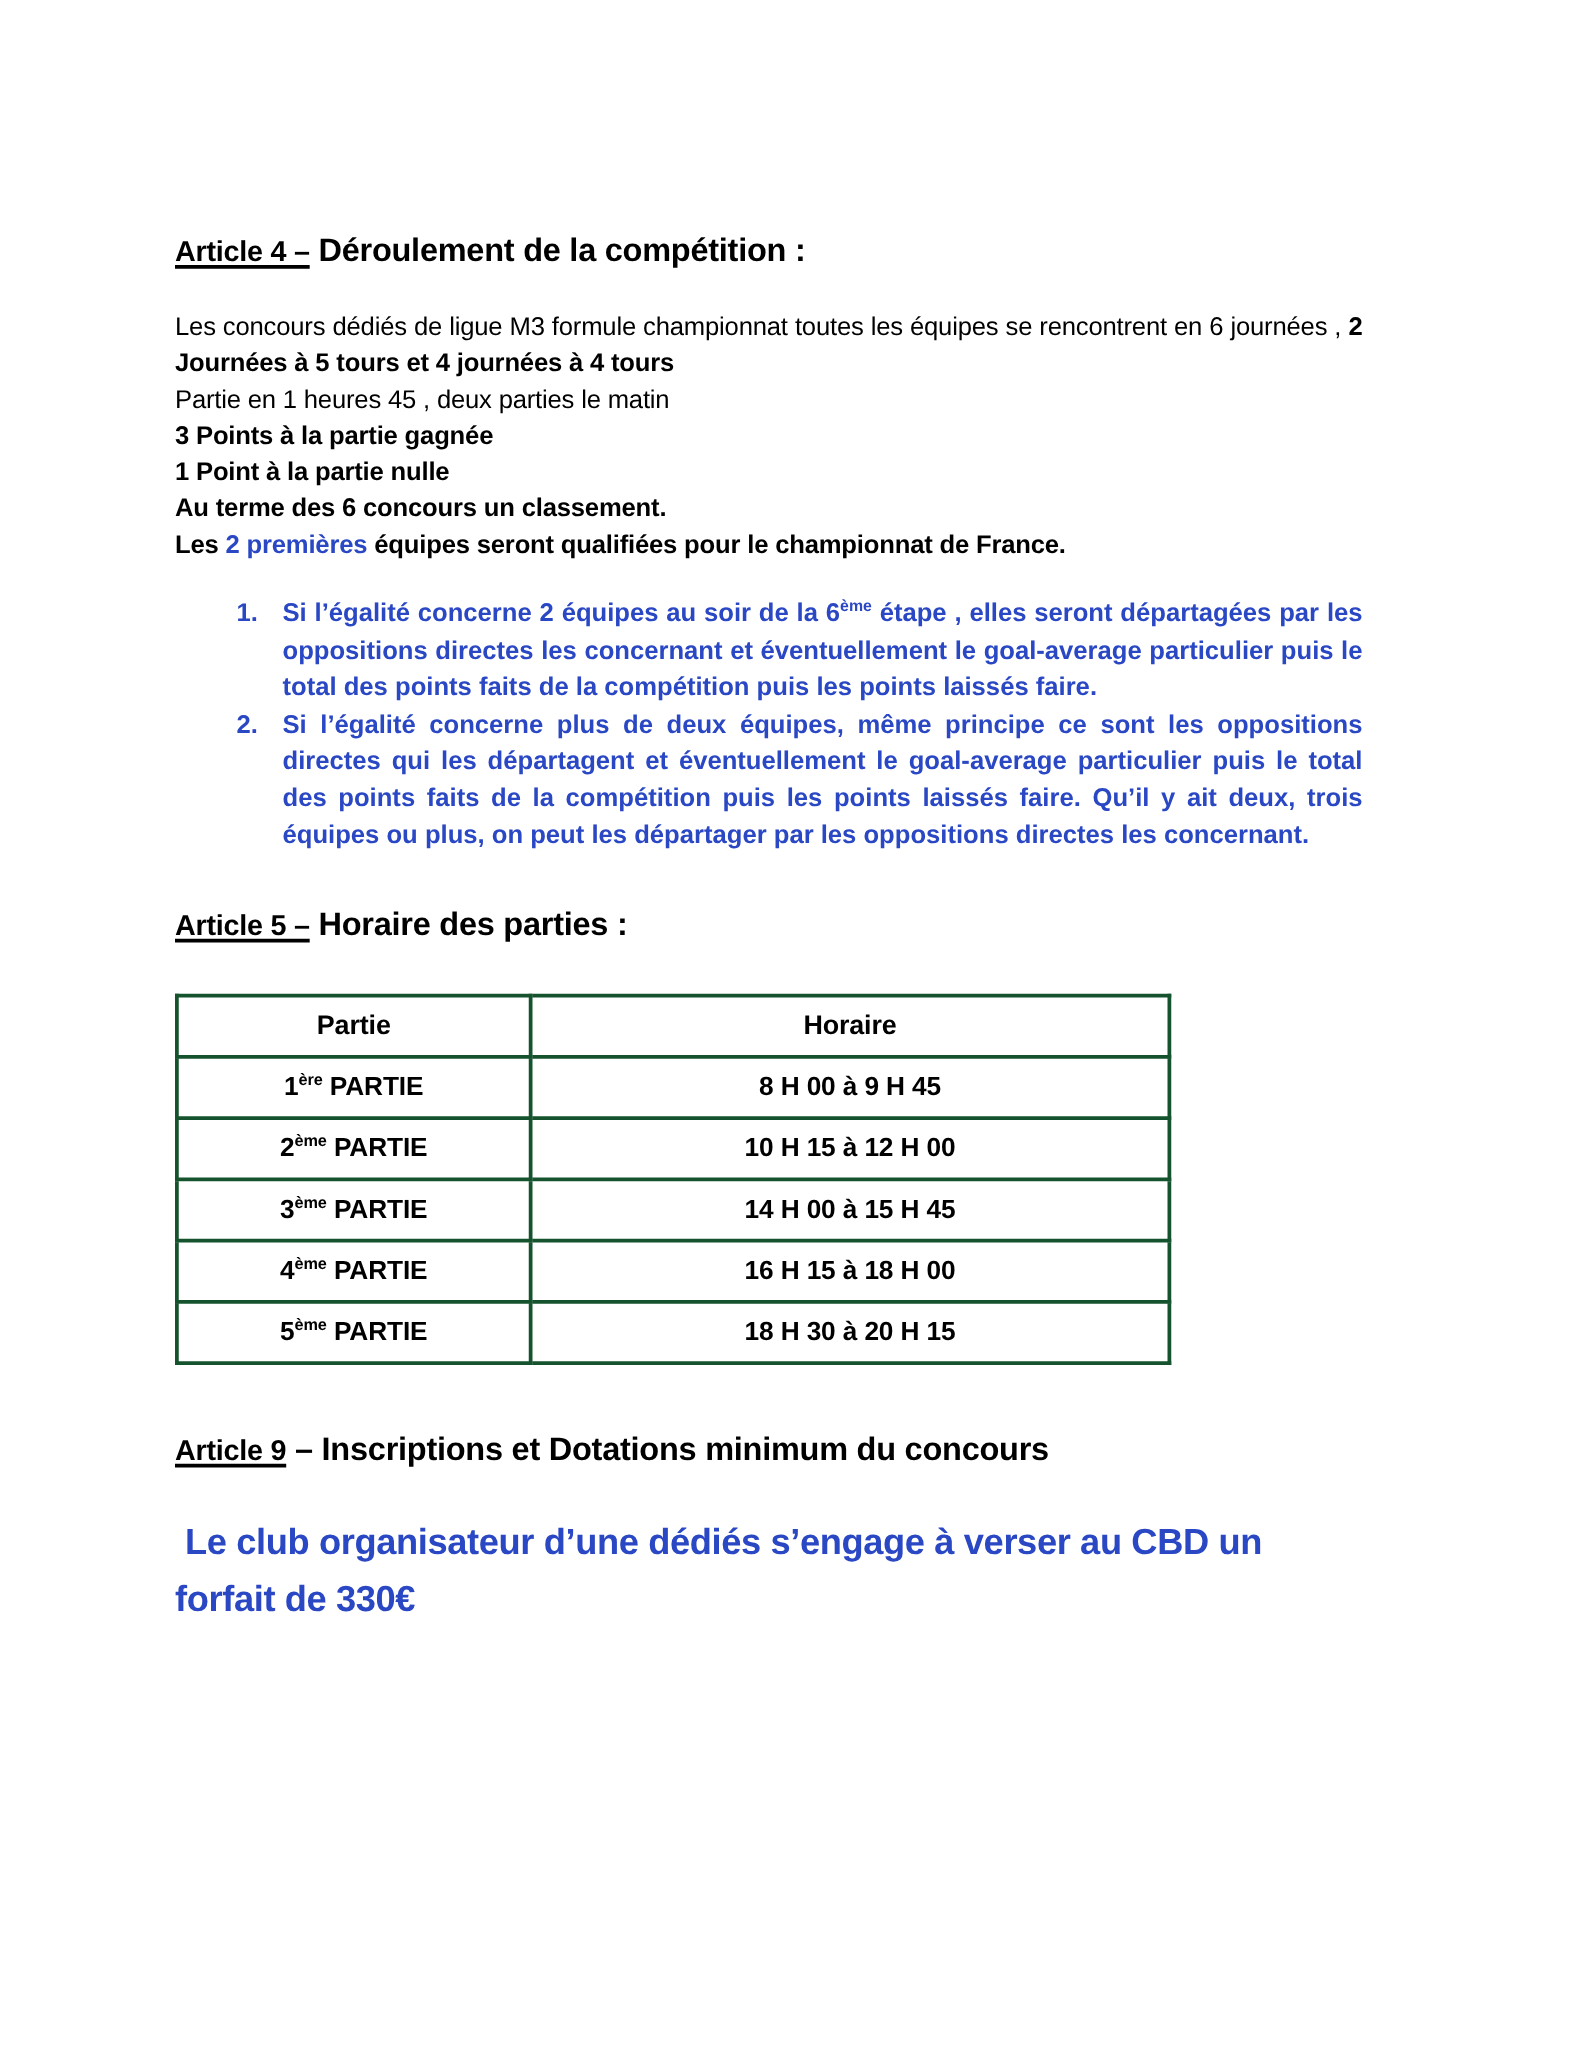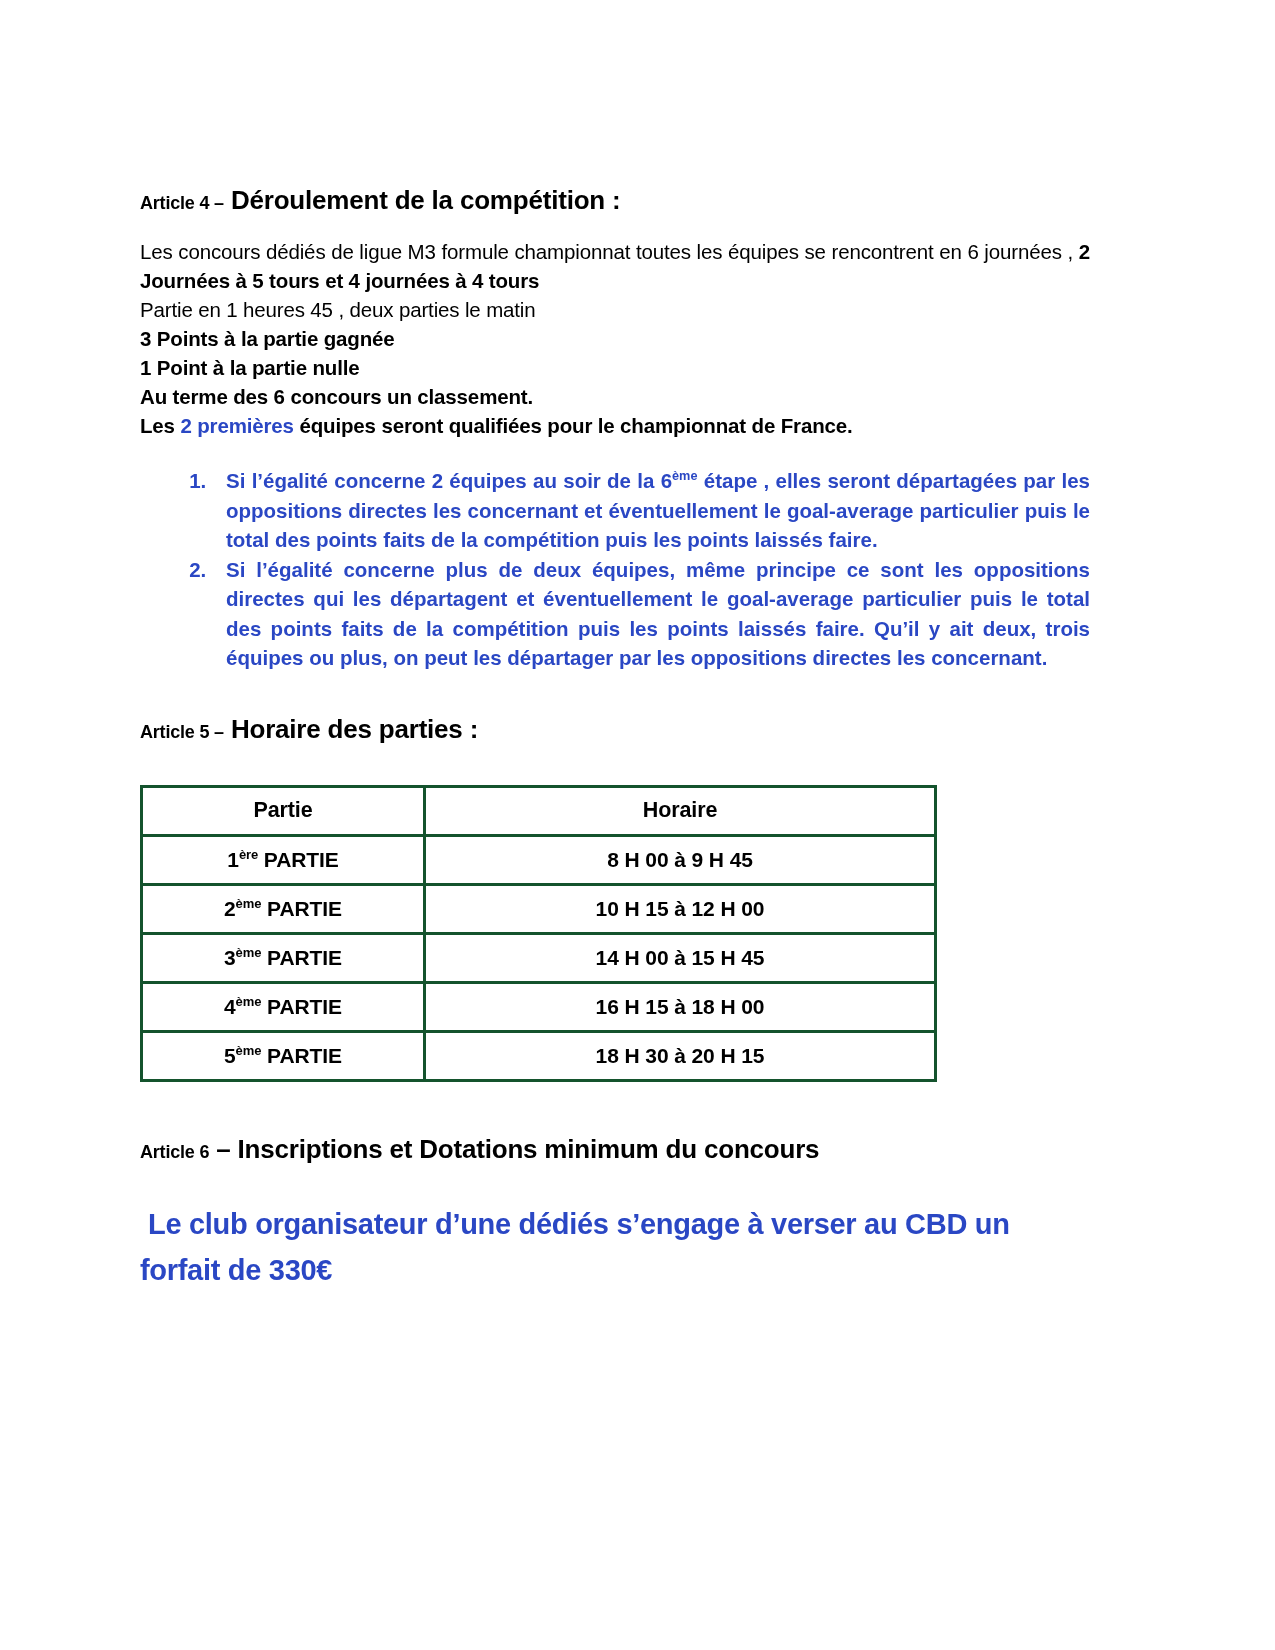--- a/index.html
+++ b/index.html
@@ -26,32 +26,33 @@
   
   .article-heading {
     margin: 0 0 0 0;
     font-size: 25px;
     font-weight: bold;
     line-height: 1.2;
     letter-spacing: -0.2px;
     white-space: nowrap;
   }
   .article-heading .art-num {
+    text-decoration: underline;
     text-underline-offset: 3px;
     text-decoration-thickness: 2.5px;
-    font-size: 18px;
+    font-size: 23px;
   }
   .article-heading .art-rest {
     font-size: 26px;
     font-weight: bold;
   }
 
   
   .body-block {
-    margin-top: 21px;
+    margin-top: 31px;
     font-size: 20.5px;
     line-height: 29px;
     letter-spacing: -0.15px;
   }
   .para-justify {
     text-align: justify;
     text-justify: inter-word;
   }
   .b { font-weight: bold; }
   .blue { color: #2A47C4; }
@@ -182,21 +183,21 @@
         <tr>
           <td><span>5</span><sup>ème</sup><span> PARTIE</span></td>
           <td>18 H 30 à 20 H 15</td>
         </tr>
       </tbody>
     </table>
   </div>
 
   <div class="a6-wrap">
     <h1 class="article-heading">
-      <span class="art-num">Article 6</span><span class="art-rest"> – Inscriptions et Dotations minimum du concours</span>
+      <span class="art-num">Article 9</span><span class="art-rest"> – Inscriptions et Dotations minimum du concours</span>
     </h1>
 
     <div class="final-block">
       <div class="final-line-2"> Le club organisateur d’une dédiés s’engage à verser au CBD un</div>
       <div class="final-line-3">forfait de 330€</div>
     </div>
   </div>
 
 </div>
 

